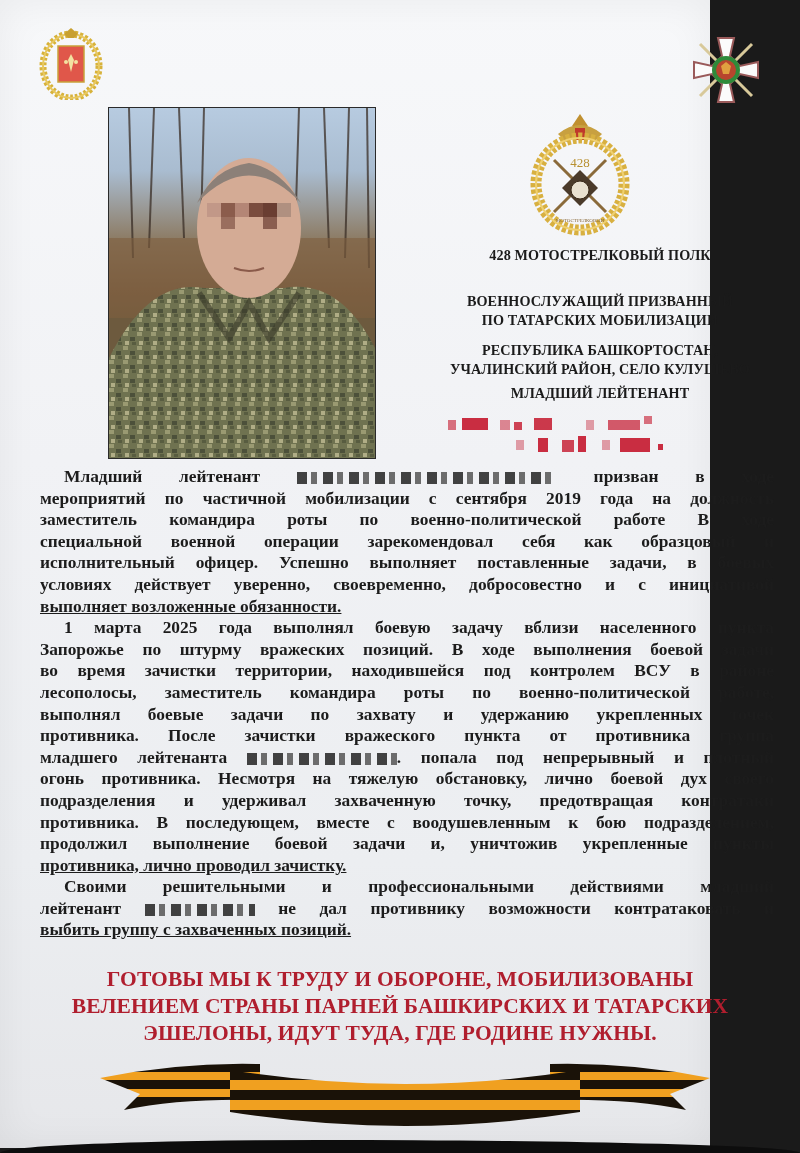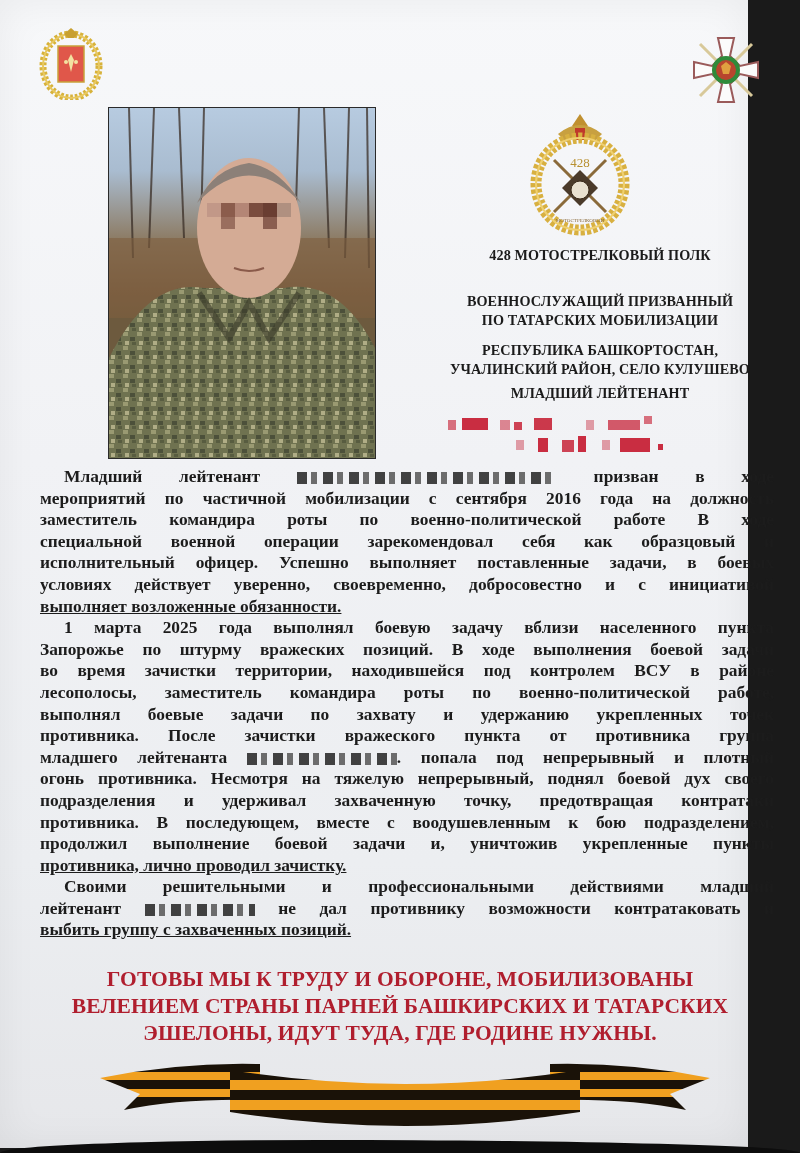--- a/index.html
+++ b/index.html
@@ -2,23 +2,24 @@
 <html><head>
   <meta charset="utf-8">
   <style>
     html, body { margin: 0; padding: 0; }
     body {
       width: 800px; height: 1153px; overflow: hidden;
       background: #1a1a1a;
       font-family: "Liberation Serif", "DejaVu Serif", serif;
     }
     .sheet {
-      position: absolute; left: 0; top: 0; width: 748px; height: 1148px;
+      position: absolute; left: 0; top: 0; width: 684px; height: 1148px;
       background: linear-gradient(180deg, #f7f8fa 0%, #f1f2f5 40%, #eceef1 75%, #e6e7ea 100%);
       box-shadow: inset 0 0 40px rgba(0,0,0,0.06);
+      padding-left: 26px;
     }
     .bottom-shadow {
       position: absolute; left: 0; top: 1140px; width: 800px; height: 13px;
       background: #0d0d0d; border-radius: 40% 60% 0 0 / 100% 100% 0 0;
     }
     
     .emblem { position: absolute; }
     .emblem-left { left: 38px; top: 26px; width: 66px; height: 74px; }
     .emblem-right { left: 690px; top: 34px; width: 72px; height: 72px; }
     .emblem-center { left: 528px; top: 112px; width: 104px; height: 126px; }
@@ -186,36 +187,36 @@
     <span style="left:118px;top:28px;width:12px;height:12px;opacity:.8"></span>
     <span style="left:134px;top:24px;width:8px;height:16px;opacity:.9"></span>
     <span style="left:158px;top:28px;width:8px;height:10px;opacity:.4"></span>
     <span style="left:176px;top:26px;width:30px;height:14px;opacity:.9"></span>
     <span style="left:214px;top:32px;width:5px;height:6px;opacity:.9"></span>
   </div>
 
   <div class="body-text">
     <p>
       <span class="line"><span>Младший лейтенант</span> <span class="redact" style="width:260px"></span> <span>призван в ходе</span></span>
-      <span class="line" style="margin-left:-24px">мероприятий по частичной мобилизации с сентября 2016 года на должность</span>
+      <span class="line" style="margin-left:-24px">мероприятий по частичной мобилизации с сентября 2019 года на должность</span>
       <span class="line" style="margin-left:-24px">заместитель командира роты по военно-политической работе В ходе</span>
       <span class="line" style="margin-left:-24px">специальной военной операции зарекомендовал себя как образцовый и</span>
       <span class="line" style="margin-left:-24px">исполнительный офицер. Успешно выполняет поставленные задачи, в боевых</span>
       <span class="line" style="margin-left:-24px">условиях действует уверенно, своевременно, добросовестно и с инициативой</span>
       <span class="line last" style="margin-left:-24px">выполняет возложенные обязанности.</span>
     </p>
     <p>
       <span class="line">1 марта 2025 года выполнял боевую задачу вблизи населенного пункта</span>
       <span class="line" style="margin-left:-24px">Запорожье по штурму вражеских позиций. В ходе выполнения боевой задачи</span>
       <span class="line" style="margin-left:-24px">во время зачистки территории, находившейся под контролем ВСУ в районе</span>
       <span class="line" style="margin-left:-24px">лесополосы, заместитель командира роты по военно-политической работе,</span>
       <span class="line" style="margin-left:-24px">выполнял боевые задачи по захвату и удержанию укрепленных точек</span>
       <span class="line" style="margin-left:-24px">противника. После зачистки вражеского пункта от противника группа</span>
       <span class="line" style="margin-left:-24px"><span>младшего лейтенанта</span> <span class="redact" style="width:150px"></span><span>. попала под непрерывный и плотный</span></span>
-      <span class="line" style="margin-left:-24px">огонь противника. Несмотря на тяжелую непрерывный, поднял боевой дух своего</span>
+      <span class="line" style="margin-left:-24px">огонь противника. Несмотря на тяжелую обстановку, лично боевой дух своего</span>
       <span class="line" style="margin-left:-24px">подразделения и удерживал захваченную точку, предотвращая контратаки</span>
       <span class="line" style="margin-left:-24px">противника. В последующем, вместе с воодушевленным к бою подразделением,</span>
       <span class="line" style="margin-left:-24px">продолжил выполнение боевой задачи и, уничтожив укрепленные пункты</span>
       <span class="line last" style="margin-left:-24px">противника, лично проводил зачистку.</span>
     </p>
     <p>
       <span class="line">Своими решительными и профессиональными действиями младший</span>
       <span class="line" style="margin-left:-24px"><span>лейтенант</span> <span class="redact" style="width:110px"></span> <span>не дал противнику возможности контратаковать и</span></span>
       <span class="line last" style="margin-left:-24px">выбить группу с захваченных позиций.</span>
     </p>

